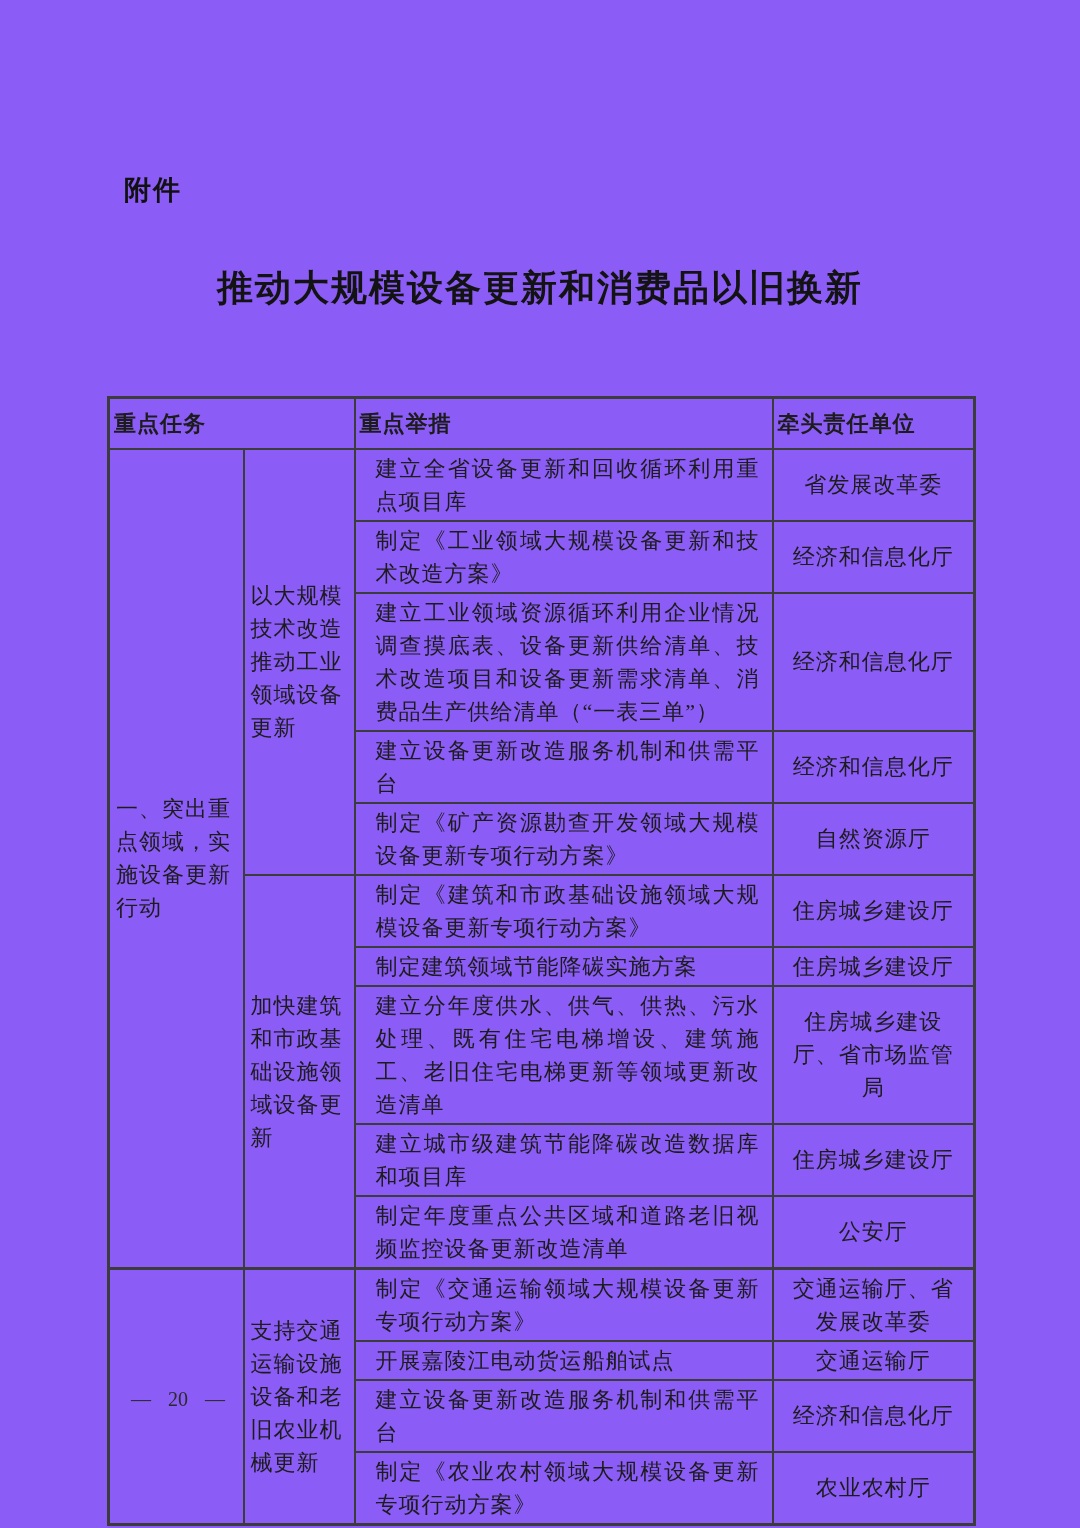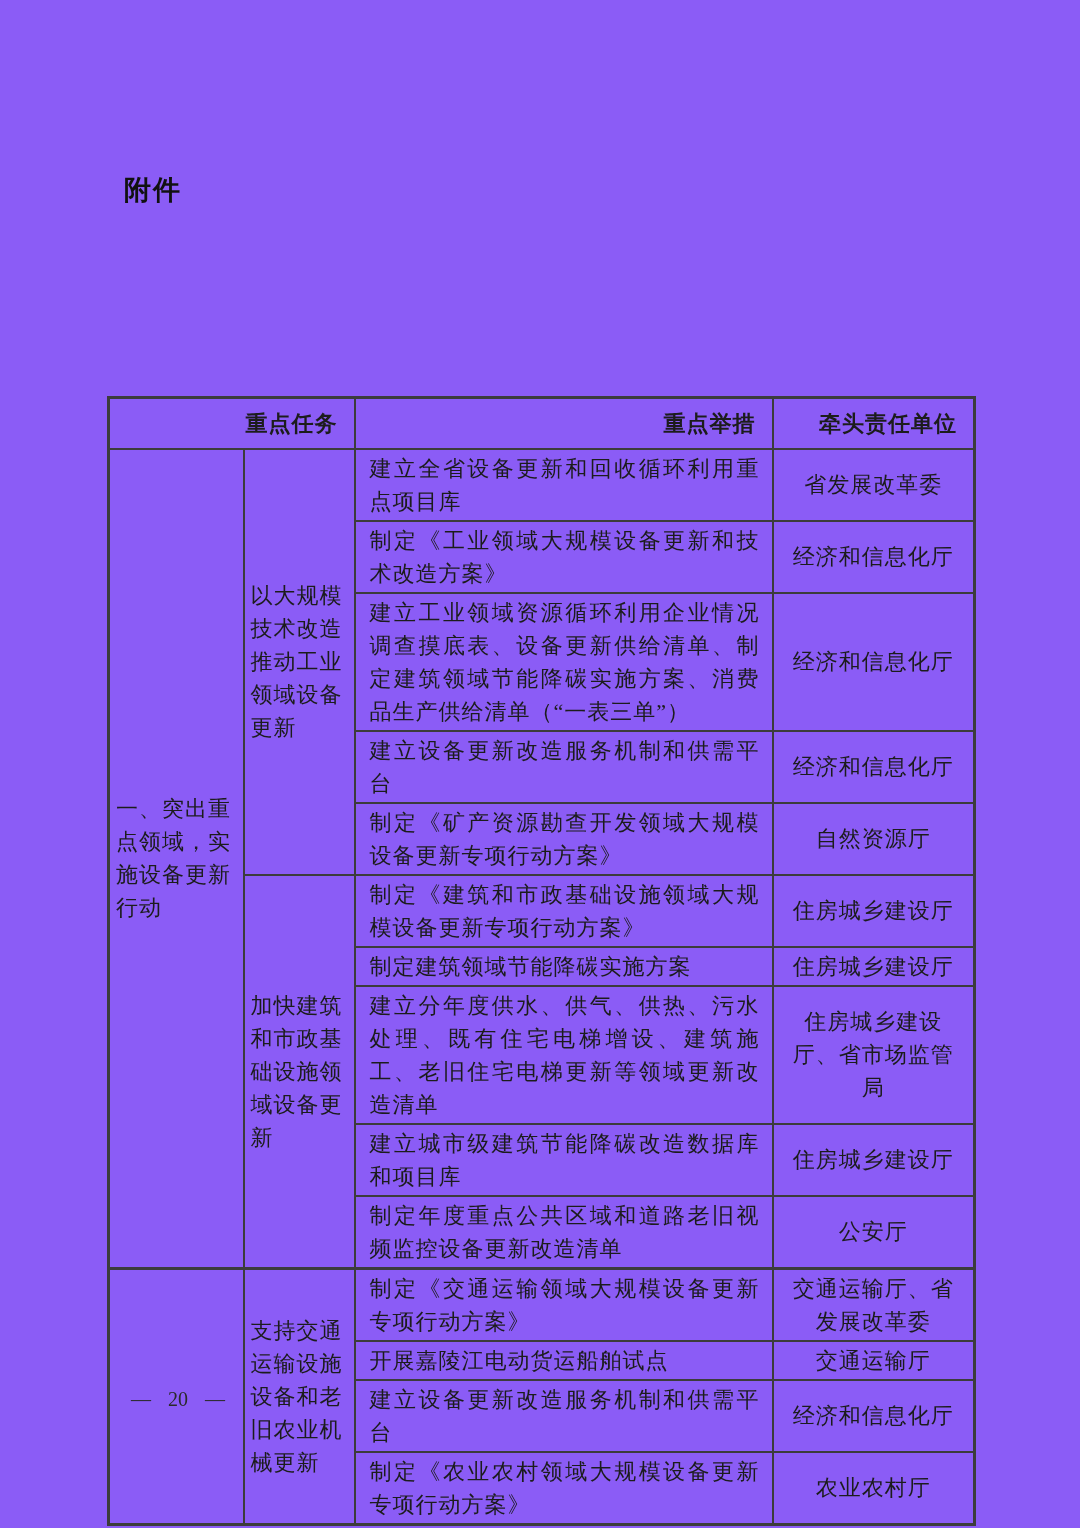--- a/index.html
+++ b/index.html
@@ -56,32 +56,32 @@
     vertical-align: middle;
     font-size: 22px;
     color: #1c1c1c;
     letter-spacing: 1px;
     line-height: 33px;
     overflow: hidden;
   }
   td.th {
     font-family: "Liberation Sans", sans-serif;
     font-weight: bold;
-    text-align: right;
+    text-align: left;
     font-size: 23px;
     color: #0e0e0e;
     letter-spacing: 3px;
-    padding: 2px 16px;
+    padding: 2px 4px;
   }
   td.group-cell, td.subgroup-cell {
     padding: 2px 6px;
   }
   td.measure-cell {
     text-align: justify;
-    padding: 2px 12px 2px 14px;
+    padding: 2px 12px 2px 20px;
   }
   td.unit-cell {
     text-align: center;
     padding: 2px 12px;
   }
   tr.section-divider td {
     border-top: 3px solid #3c3c3c;
   }
   .page-number {
     position: absolute;
@@ -94,20 +94,21 @@
     margin-top: 8px;
   }
 </style>
 </head>
 <body>
 
 <div class="page">
 
   <div class="attachment">附件</div>
 
+  <div class="title-line l1">推动大规模设备更新和消费品以旧换新</div>
 
   <table class="main-table">
     <colgroup>
       <col style="width:135px">
       <col style="width:111px">
       <col style="width:418px">
       <col style="width:202px">
     </colgroup>
     <tbody>
       <tr style="height:51px">
@@ -120,21 +121,21 @@
         <td rowspan="10" class="group-cell">一、突出重点领域，实施设备更新行动</td>
         <td rowspan="5" class="subgroup-cell">以大规模技术改造推动工业领域设备更新</td>
         <td class="measure-cell">建立全省设备更新和回收循环利用重点项目库</td>
         <td class="unit-cell">省发展改革委</td>
       </tr>
       <tr style="height:70px">
         <td class="measure-cell">制定《工业领域大规模设备更新和技术改造方案》</td>
         <td class="unit-cell">经济和信息化厅</td>
       </tr>
       <tr style="height:128px">
-        <td class="measure-cell">建立工业领域资源循环利用企业情况调查摸底表、设备更新供给清单、制定建筑领域节能降碳实施方案、消费品生产供给清单（“一表三单”）</td>
+        <td class="measure-cell">建立工业领域资源循环利用企业情况调查摸底表、设备更新供给清单、技术改造项目和设备更新需求清单、消费品生产供给清单（“一表三单”）</td>
         <td class="unit-cell">经济和信息化厅</td>
       </tr>
       <tr style="height:33px">
         <td class="measure-cell">建立设备更新改造服务机制和供需平台</td>
         <td class="unit-cell">经济和信息化厅</td>
       </tr>
       <tr style="height:65px">
         <td class="measure-cell">制定《矿产资源勘查开发领域大规模设备更新专项行动方案》</td>
         <td class="unit-cell">自然资源厅</td>
       </tr>

